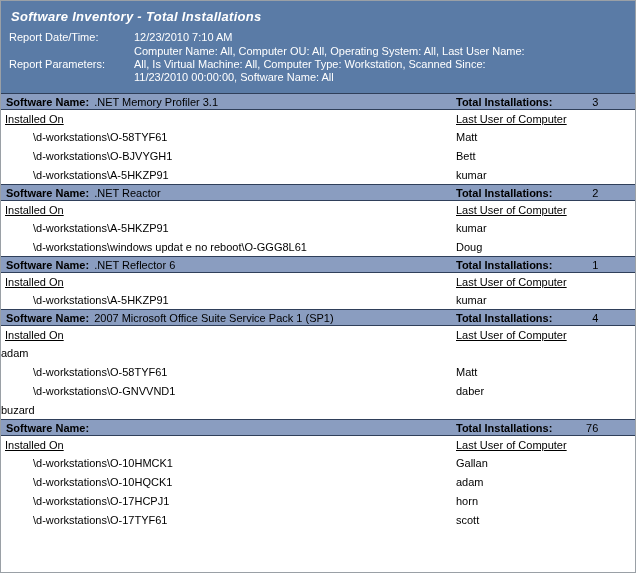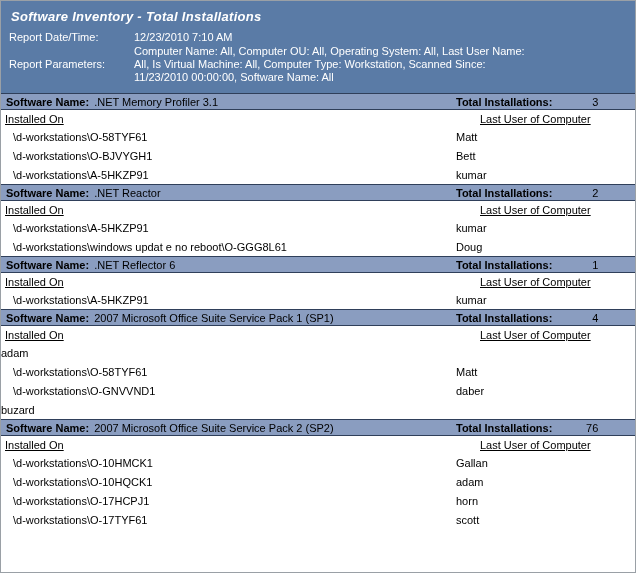--- a/index.html
+++ b/index.html
@@ -106,35 +106,34 @@
     font-size: 11px;
   }
   .col-head .ch1 {
     width: 455px;
     flex: 0 0 455px;
     padding-left: 4px;
     box-sizing: border-box;
   }
   .col-head .ch2 {
     flex: 1 1 auto;
-    margin-left: 24px;
   }
   .col-head span {
     text-decoration: underline;
   }
   .inst-row {
     display: flex;
     height: 19px;
     align-items: center;
     font-size: 11px;
   }
   .inst-row .r1 {
     width: 455px;
     flex: 0 0 455px;
-    padding-left: 12px;
+    padding-left: 32px;
     box-sizing: border-box;
     white-space: nowrap;
     overflow: hidden;
   }
   .inst-row .r2 {
     flex: 1 1 auto;
     white-space: nowrap;
     overflow: hidden;
   }
 </style>
@@ -252,21 +251,20 @@
       <div class="inst-row">
         <div class="r1">\d-workstations\O-GNVVND1</div>
         <div class="r2">daber</div>
       </div>
       <div class="inst-row">
         <div class="r2">buzard</div>
       </div>
       <div class="sw-band">
         <div class="c1">
           <span class="lbl">Software Name:</span>
-          <span class="val">2007 Microsoft Office Suite Service Pack 2 (SP2)</span>
         </div>
         <div class="c2">
           <span class="lbl">Total Installations:</span>
           <span class="num">76</span>
         </div>
       </div>
       <div class="col-head">
         <div class="ch1"><span>Installed On</span></div>
         <div class="ch2"><span>Last User of Computer</span></div>
       </div>

